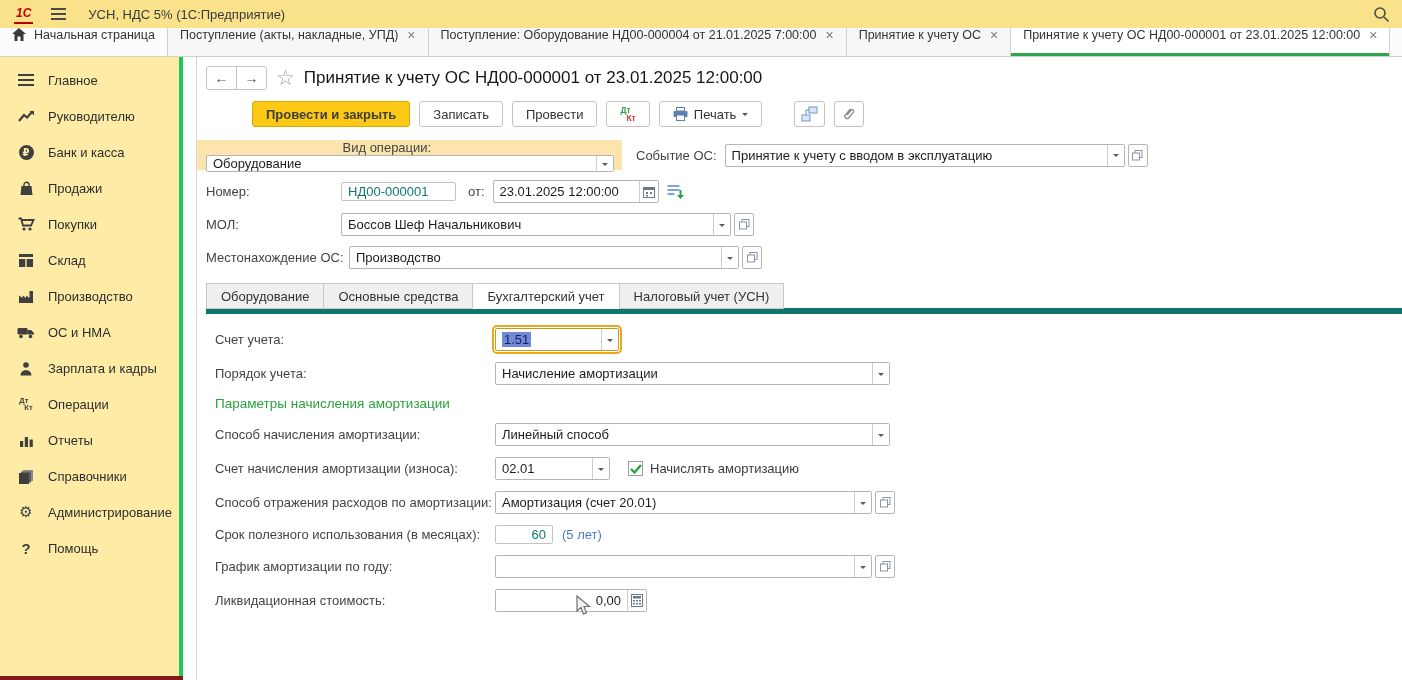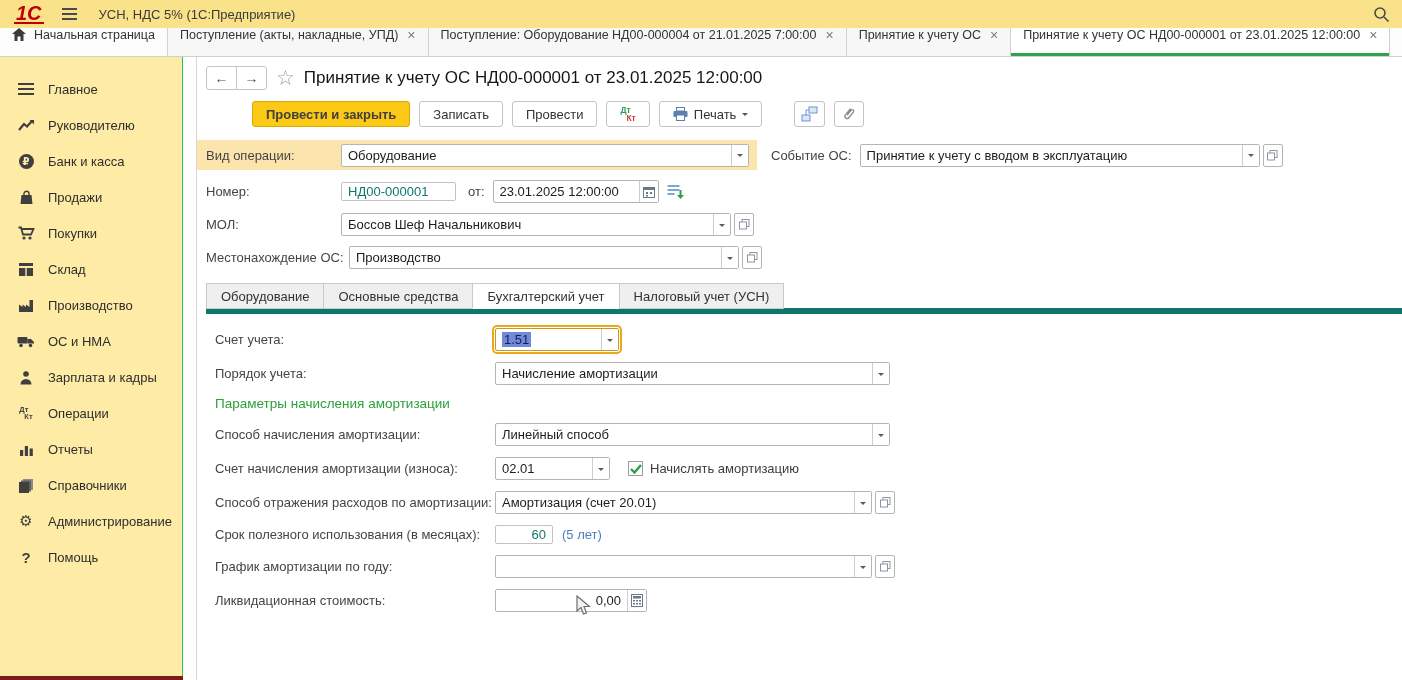--- a/index.html
+++ b/index.html
@@ -2,41 +2,41 @@
 <html><head>
 <meta charset="utf-8">
 <style>
   * { box-sizing: border-box; margin: 0; padding: 0; }
   html,body { width:1402px; height:680px; overflow:hidden; background:#fff;
     font-family:"Liberation Sans","DejaVu Sans",sans-serif; }
 
   
   .topbar { position:absolute; left:0; top:0; width:1402px; height:28px;
     background:#fae28b; display:flex; align-items:center; }
-  .logo { font-weight:700; font-style:italic; font-size:20px; color:#c00000;
+  .logo { font-weight:700; font-style:italic; font-size:12px; color:#c00000;
     margin-left:14px; border-bottom:2px solid #c00000; line-height:17px; padding:0 2px;}
   .burger { margin-left:18px; display:flex; flex-direction:column; gap:3px; cursor:pointer;}
   .burger i { display:block; width:15px; height:2px; background:#4a4a4a; }
   .wtitle { margin-left:22px; font-size:13px; color:#3a3a3a; }
   .searchbtn { margin-left:auto; margin-right:10px; width:22px; height:22px;
     display:flex; align-items:center; justify-content:center; }
 
   
   .wtabs { position:absolute; left:0; top:28px; width:1402px; height:29px;
     background:#fcfcfc; border-bottom:1px solid #cfcfcf; display:flex; font-size:12.5px; color:#333;}
   .wtab { display:flex; align-items:flex-start; padding:0 12px; border-right:1px solid #d2d2d2;
     background:#f7f7f7; white-space:nowrap; cursor:pointer;}
   .wtab.home { background:#fcfcfc; }
   .wtab.home svg { margin-right:8px; }
   .wtab.active { background:#fff; box-shadow:inset 0 -3px 0 #2da54d; }
   .wtab-close { margin-left:9px; color:#7a7a7a; font-size:14px; line-height:1; cursor:pointer;}
 
   
   .sidebar { position:absolute; left:0; top:57px; width:183px; height:623px;
-    background:#fdeba6; border-right:1px solid #22c55e; padding-top:14px; }
+    background:#fdeba6; border-right:4px solid #22c55e; padding-top:5px; }
   .sitem { display:flex; align-items:center; height:36px; padding-left:16px; cursor:pointer;
     font-size:13px; color:#2e2e2e; }
   .sicon { width:20px; height:18px; margin-right:12px; display:flex; align-items:center;
     justify-content:center; flex:none; color:#3f3f3f; }
   .circle-icon { width:15px; height:15px; border-radius:50%; background:#3f3f3f; color:#fdeba6;
     font-size:10px; font-weight:700; display:flex; align-items:center; justify-content:center;}
   .dtkt-mini { font-size:7.5px; font-weight:700; color:#3f3f3f; line-height:1; text-align:left;}
   .dtkt-mini .k { display:block; margin-left:5px; }
   .glyph-icon { font-family:"DejaVu Sans",sans-serif; font-size:15px; color:#3f3f3f; line-height:1;}
   .q-icon { font-size:15px; font-weight:700; color:#3f3f3f; }
@@ -79,21 +79,21 @@
     display:flex; align-items:center; justify-content:center; cursor:pointer; background:#fff;}
   .arrow-down { width:0; height:0; border:3.5px solid transparent; border-top-color:#5c5c5c; margin-top:4px;}
   .iconseg { width:19px; align-self:stretch; border-left:1px solid #cdcdcd;
     display:flex; align-items:center; justify-content:center; cursor:pointer; background:#fff;}
   .openbtn { width:20px; height:23px; border:1px solid #b5b5b5; border-radius:2px; background:#fff;
     margin-left:3px; display:flex; align-items:center; justify-content:center; cursor:pointer;}
   .plaininput { height:19px; border:1px solid #c2c2c2; border-radius:2px; background:#fff;
     padding:0 6px; display:flex; align-items:center; color:#0f766e;}
   .oprow { margin-left:-9px; margin-bottom:10px; display:flex; align-items:center;}
   .opband { background:#fce4ad; height:30px; display:flex; align-items:center;
-    padding-left:9px; padding-right:8px; }
+    padding-left:9px; padding-right:8px;flex-direction:column; }
   .w408 { width:408px; } .w400 { width:400px; } .w390 { width:390px; }
   .evlabel { margin-left:14px; margin-right:8px; color:#444; }
   .otlabel { margin-left:12px; margin-right:8px; color:#444; }
   .greenbtn { margin-left:8px; cursor:pointer; display:flex; align-items:center;}
 
   
   .doctabs { display:flex; margin-top:14px; margin-left:0; position:relative; z-index:2;}
   .dtab { height:26px; padding:0 14px; display:flex; align-items:center; font-size:13px;
     color:#333; background:#efefef; border:1px solid #c9c9c9; margin-right:-1px; cursor:pointer;
     white-space:nowrap;}

